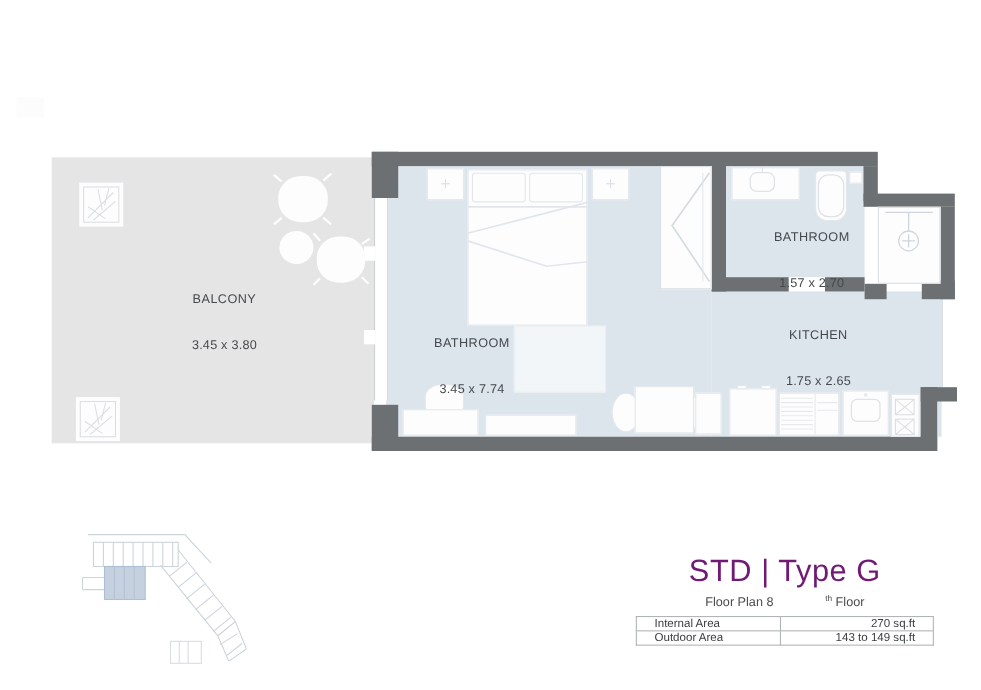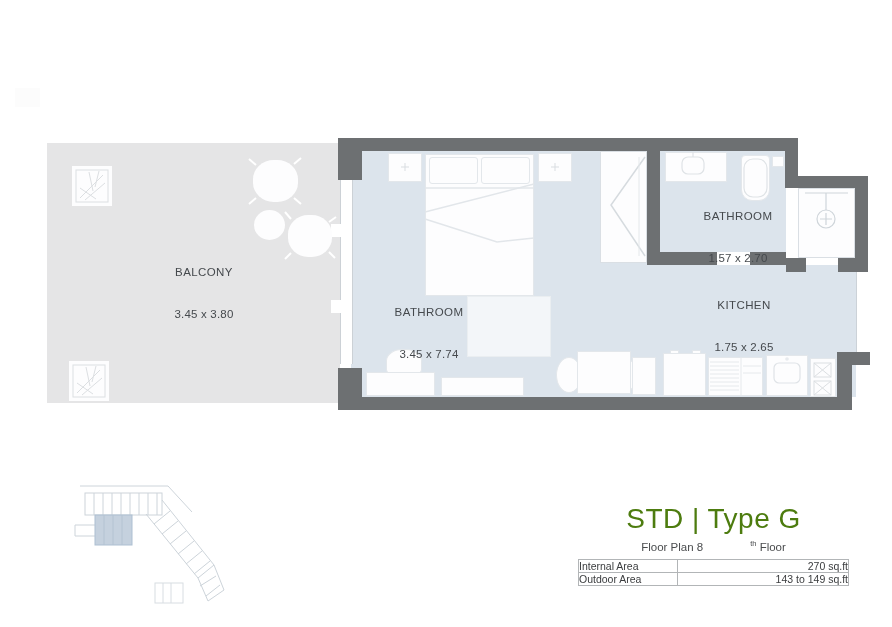--- a/index.html
+++ b/index.html
@@ -6,26 +6,26 @@
   body{width:892px;height:627px;position:relative;overflow:hidden;
        font-family:"Liberation Sans", sans-serif;}
   .abs{position:absolute;}
   .wall{position:absolute;background:#6d7072;}
   .floor{position:absolute;}
   .furn{position:absolute;background:#fdfdfe;border:1px solid #e3e7eb;box-sizing:border-box;}
   .roomlabel{position:absolute;width:140px;text-align:center;color:#45494d;
              font-size:11.5px;line-height:15px;letter-spacing:.4px;}
   .roomlabel .dims{letter-spacing:.2px;margin-top:27px;}
   #titleblock{position:absolute;left:578px;top:503px;width:271px;}
-  #plan-title{text-align:center;font-size:28px;color:#4d7c0f;letter-spacing:.5px;}
+  #plan-title{text-align:center;font-size:28px;color:#701a75;letter-spacing:.5px;}
   #plan-subtitle{text-align:center;font-size:11.5px;color:#4a4c4e;margin-top:4px;}
   #plan-subtitle sup{font-size:7.5px;padding-left:47px;}
   #area-table{margin-top:6px;width:271px;border-collapse:collapse;
               font-size:10.5px;color:#3a3c3e;}
-  #area-table td{border:1px solid #b2b5b7;height:12px;padding:0 0;line-height:12px;}
+  #area-table td{border:1px solid #b2b5b7;height:12px;padding:0 16px;line-height:12px;}
   #area-table td.lbl{width:98px;text-align:left;}
   #area-table td.val{text-align:right;}
   #area-table tr.hl td{background:#d8d8d8;}
   svg{position:absolute;left:0;top:0;pointer-events:none;}
 </style>
 </head>
 <body>
 
 <div class="abs" style="left:15px;top:88px;width:25px;height:19px;background:#fcfcfc;"></div>
 

